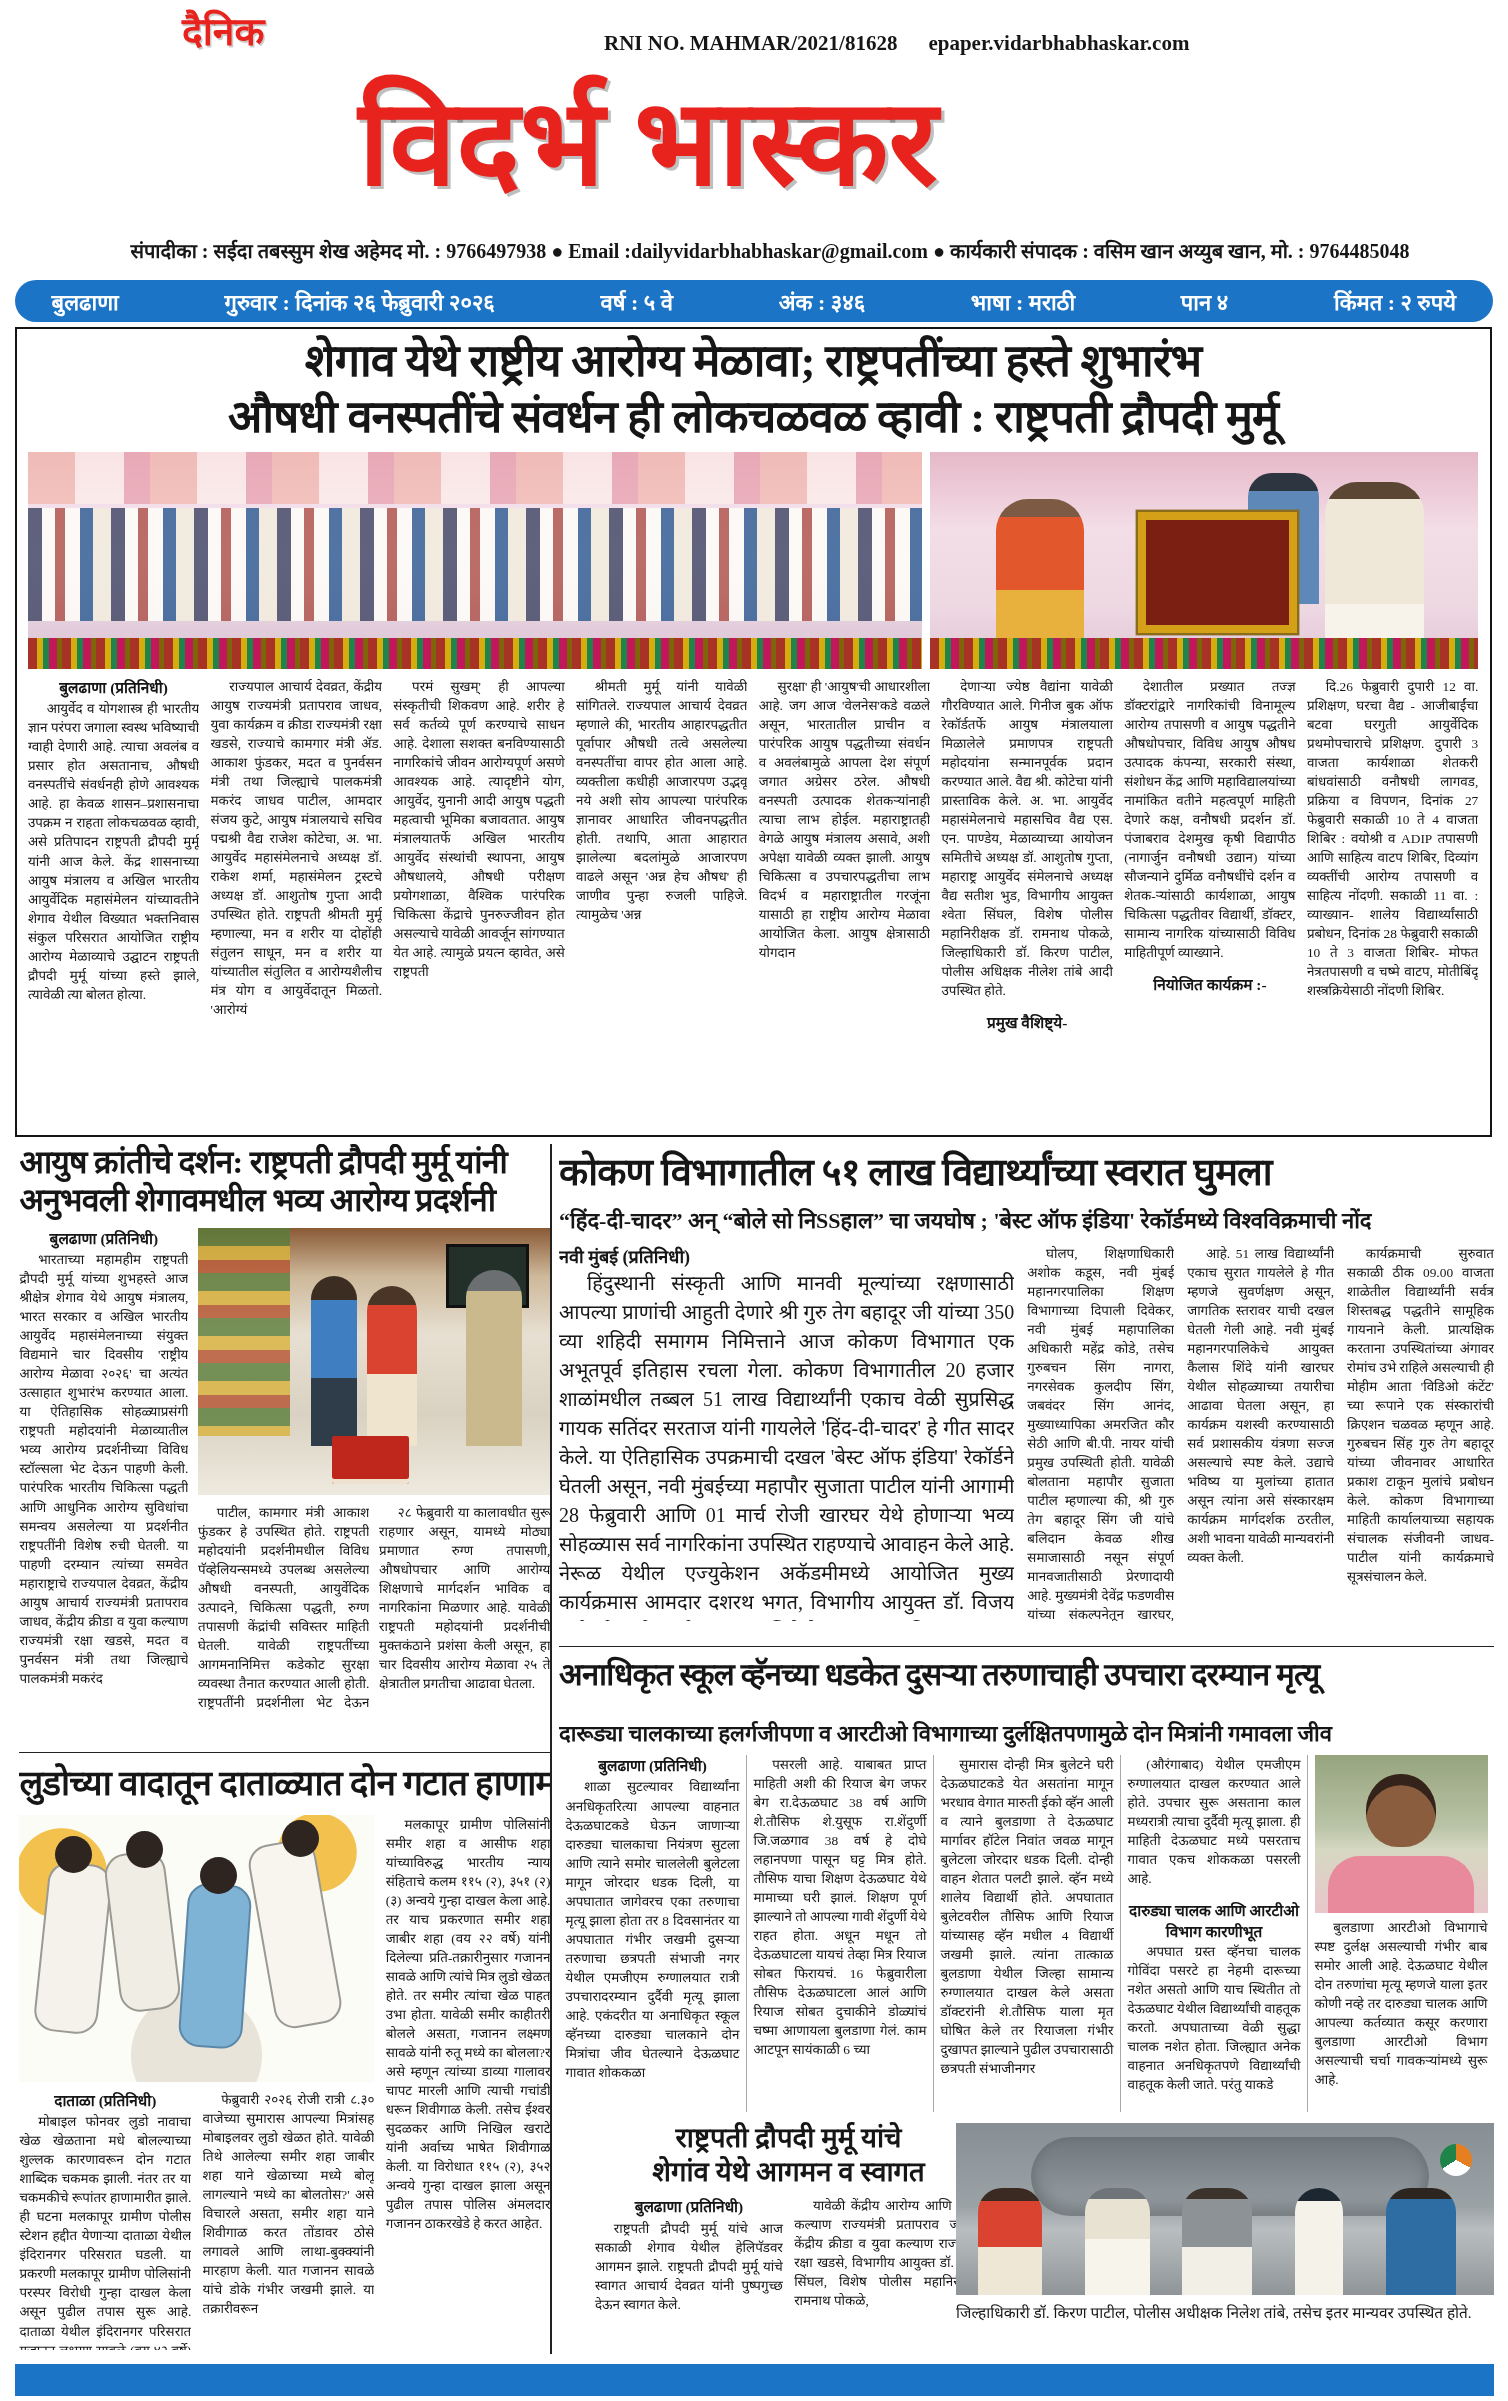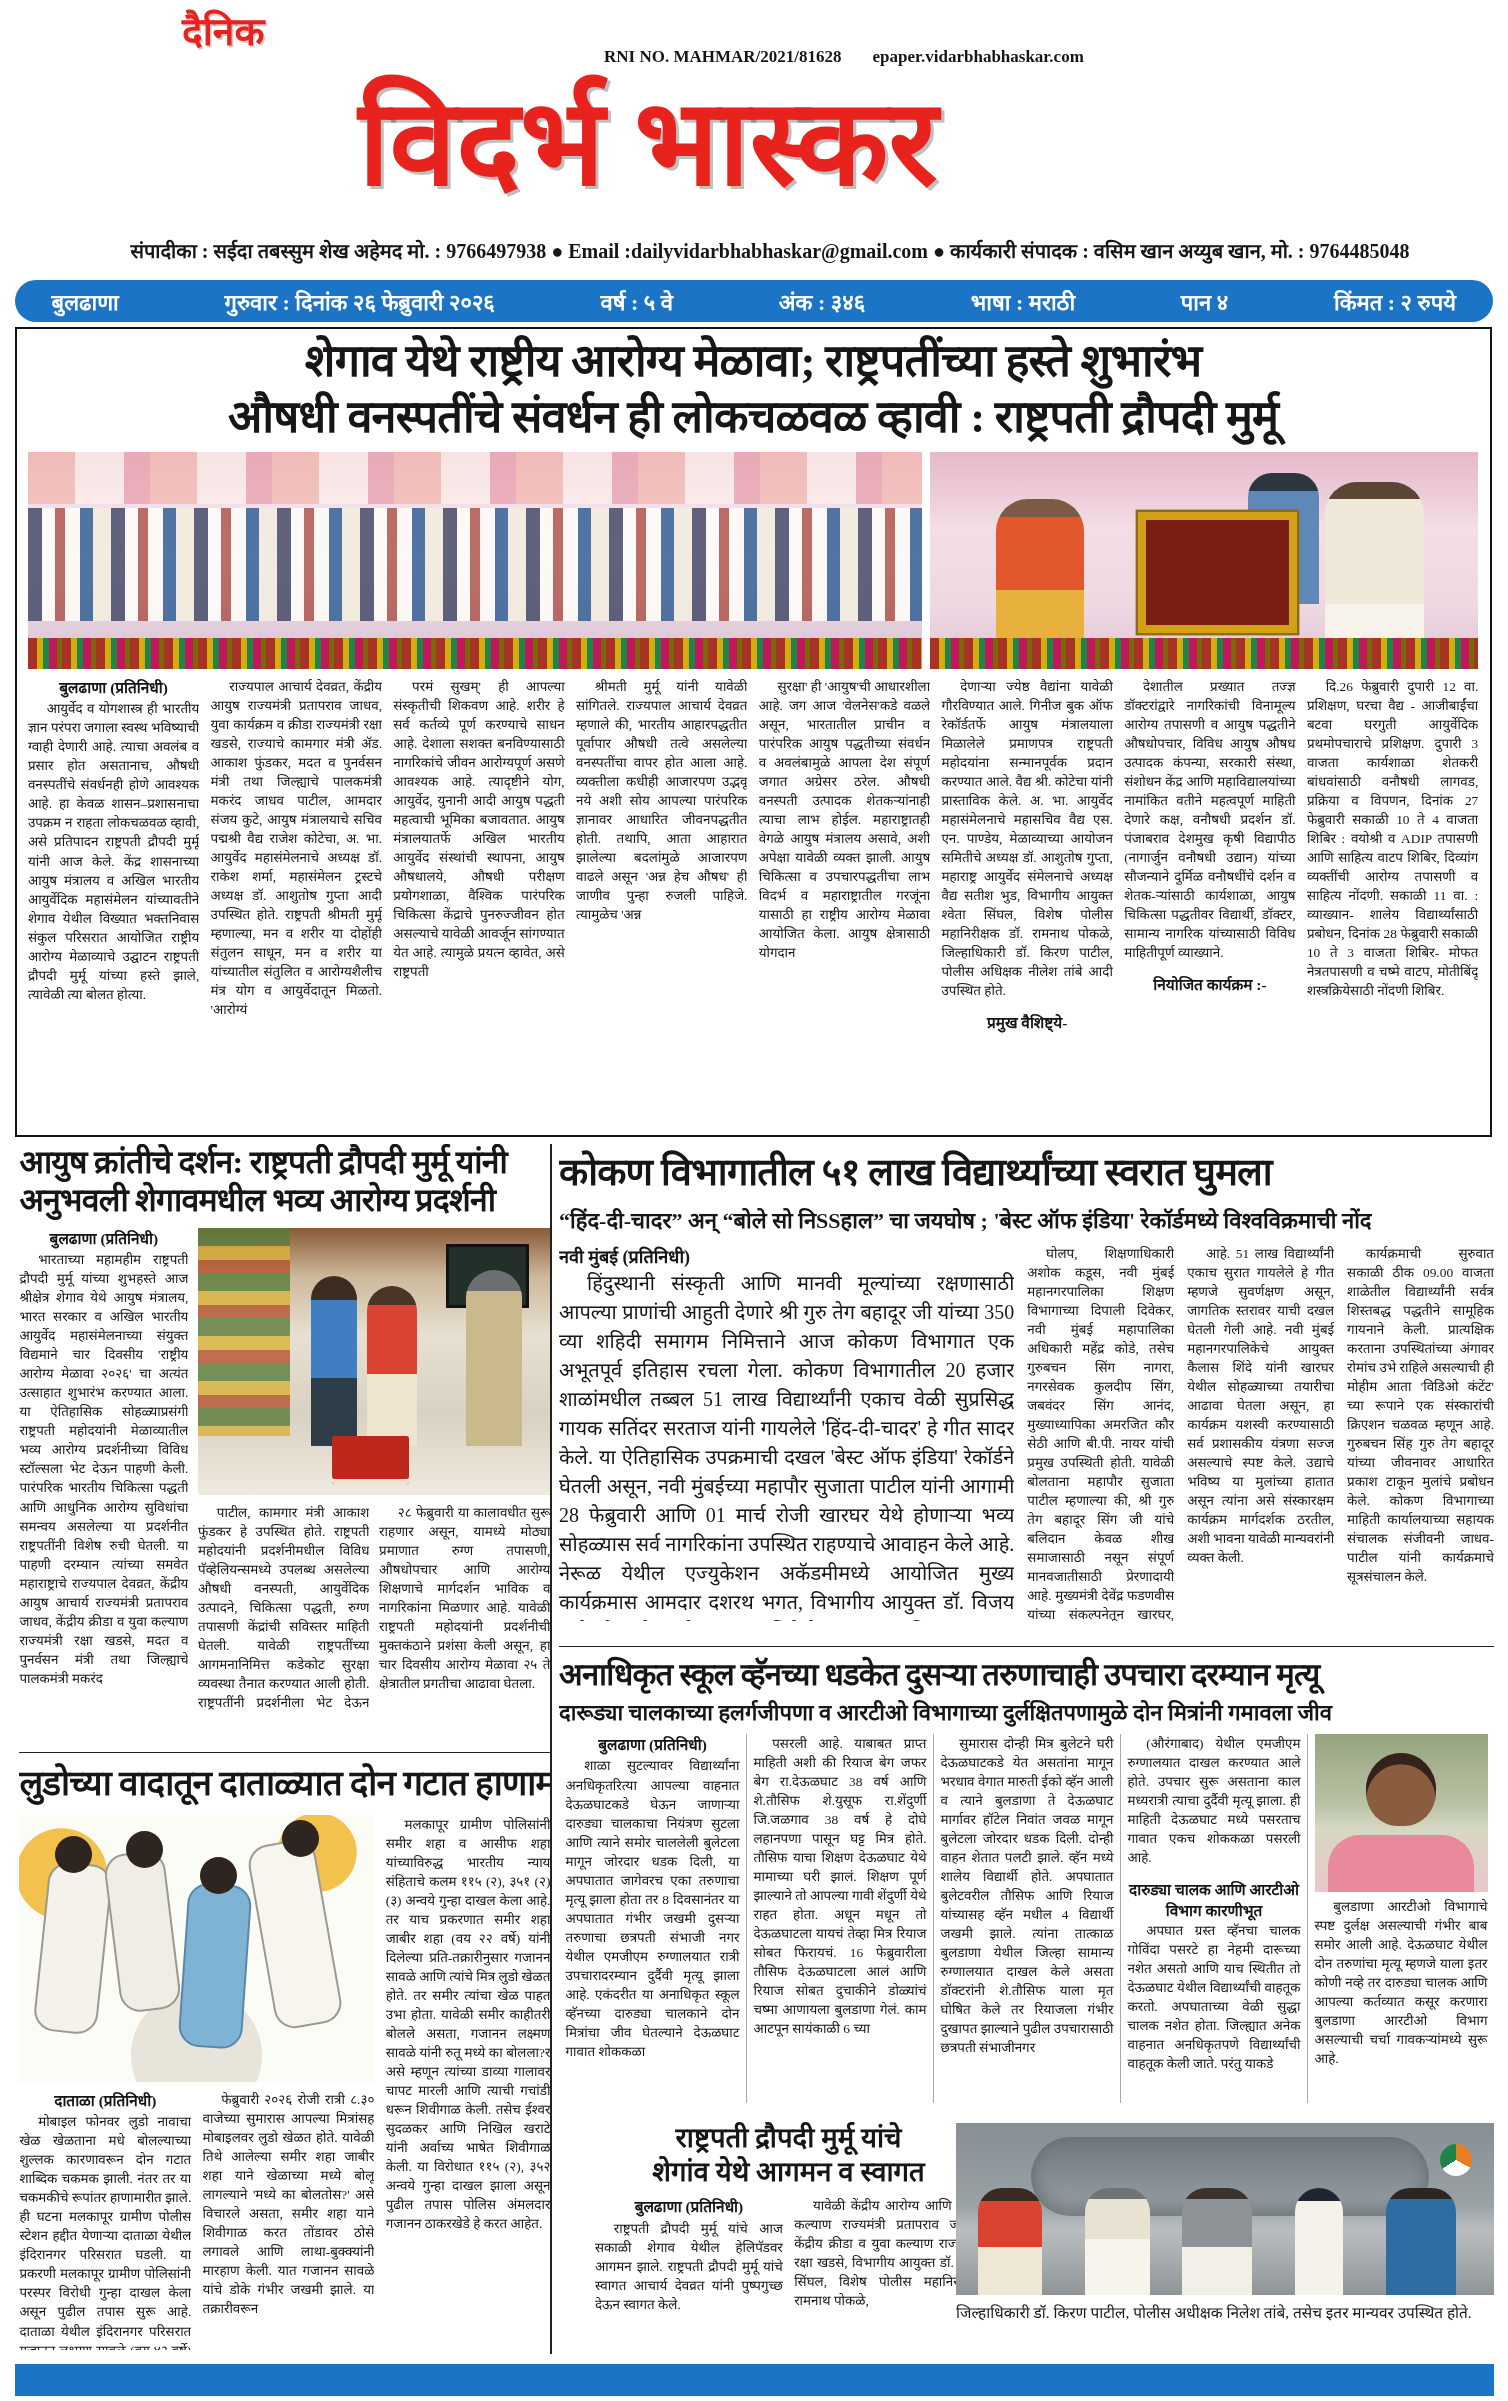--- a/index.html
+++ b/index.html
@@ -4,21 +4,21 @@
 <style>
   html,body{margin:0;padding:0;background:#888;}
   .page{position:relative;width:1509px;height:2401px;background:#fff;margin:0 auto;
         font-family:"Liberation Serif",serif;color:#161616;overflow:hidden;}
   
   .daily{position:absolute;left:182px;top:3.2px;font-size:39px;font-weight:bold;color:var(--red);
          text-shadow:1.6px 1.6px 0 rgba(0,0,0,.2);}
   .title{position:absolute;left:16px;top:57px;width:1264px;text-align:center;font-size:120px;
          font-weight:bold;color:var(--red);line-height:1.05;white-space:nowrap;
          text-shadow:3.2px 3.2px 0 rgba(0,0,0,.25), -1.6px -1.6px 0 #fff;margin-top:24px;}
-  .rni{position:absolute;left:604px;top:47px;font-size:17px;font-weight:bold;white-space:nowrap;}
+  .rni{position:absolute;left:604px;top:31px;font-size:21px;font-weight:bold;white-space:nowrap;}
   .rni span{margin-right:31px;}
   .editor{position:absolute;left:0;right:0;top:237px;text-align:center;font-size:20px;font-weight:bold;padding-left:31px;}
   
   .infobar{position:absolute;left:14.6px;right:16px;top:280px;height:42px;border-radius:23px;
            background:var(--blue);color:#fff;display:flex;align-items:center;
            justify-content:space-between;padding:0 37px;font-size:22px;font-weight:bold;white-space:nowrap;}
   
   .dateline{font-weight:bold;text-align:center;font-size:15.4px;margin-bottom:1.6px;}
   p.body{margin:0;text-align:justify;font-size:13.4px;line-height:1.42;text-indent:1.4em;}
   .crosshead{font-weight:bold;text-align:center;font-size:15.4px;margin-top:12px;}
@@ -101,21 +101,21 @@
   .konkan{position:absolute;left:559px;top:1144px;width:935px;height:496px;overflow:hidden;}
   .konkan h2{margin:0;font-size:38px;font-weight:bold;white-space:nowrap;letter-spacing:-0.8px;}
   .konkan .sub{font-size:22px;font-weight:bold;margin-top:8px;white-space:nowrap;}
   .k-body{display:grid;grid-template-columns:3.1fr 1fr 1fr 1fr;gap:13px;margin-top:9.7px;height:377px;overflow:hidden;}
   .k-body>div{overflow:hidden;}
   .k-wide p.body{font-size:20px;line-height:1.45;}
   .k-wide .dateline{text-align:left;font-size:18px;}
   .van{position:absolute;left:559px;top:1646px;width:935px;height:466px;overflow:hidden;
        border-top:1.6px solid #222;padding-top:4.9px;box-sizing:border-box;}
   .van h2{margin:0;font-size:31px;font-weight:bold;white-space:nowrap;letter-spacing:-0.8px;}
-  .van .sub{font-size:22px;font-weight:bold;margin-top:2px;white-space:nowrap;}
+  .van .sub{font-size:22px;font-weight:bold;margin-top:23px;white-space:nowrap;}
   .v-body{display:grid;grid-template-columns:repeat(5,1fr);gap:0;margin-top:8px;height:369px;overflow:hidden;}
   .v-body>div{overflow:hidden;padding:0 6.5px;}
   .v-body>div+div{border-left:0.8px solid #a8a8a8;}
   .v-photo{height:158px;margin-bottom:4.9px;}
   .ludo{position:absolute;left:19.4px;top:1752px;width:531px;height:601px;overflow:hidden;
         border-top:1.6px solid #222;padding-top:4.9px;box-sizing:border-box;}
   .ludo h2{margin:0;font-size:35px;font-weight:bold;white-space:nowrap;letter-spacing:-0.8px;}
   .l-body{display:flex;gap:11.3px;margin-top:9.7px;height:535px;}
   .l-left{width:355px;flex:none;display:flex;flex-direction:column;gap:8px;}
   .l-illu{height:267px;flex:none;}

